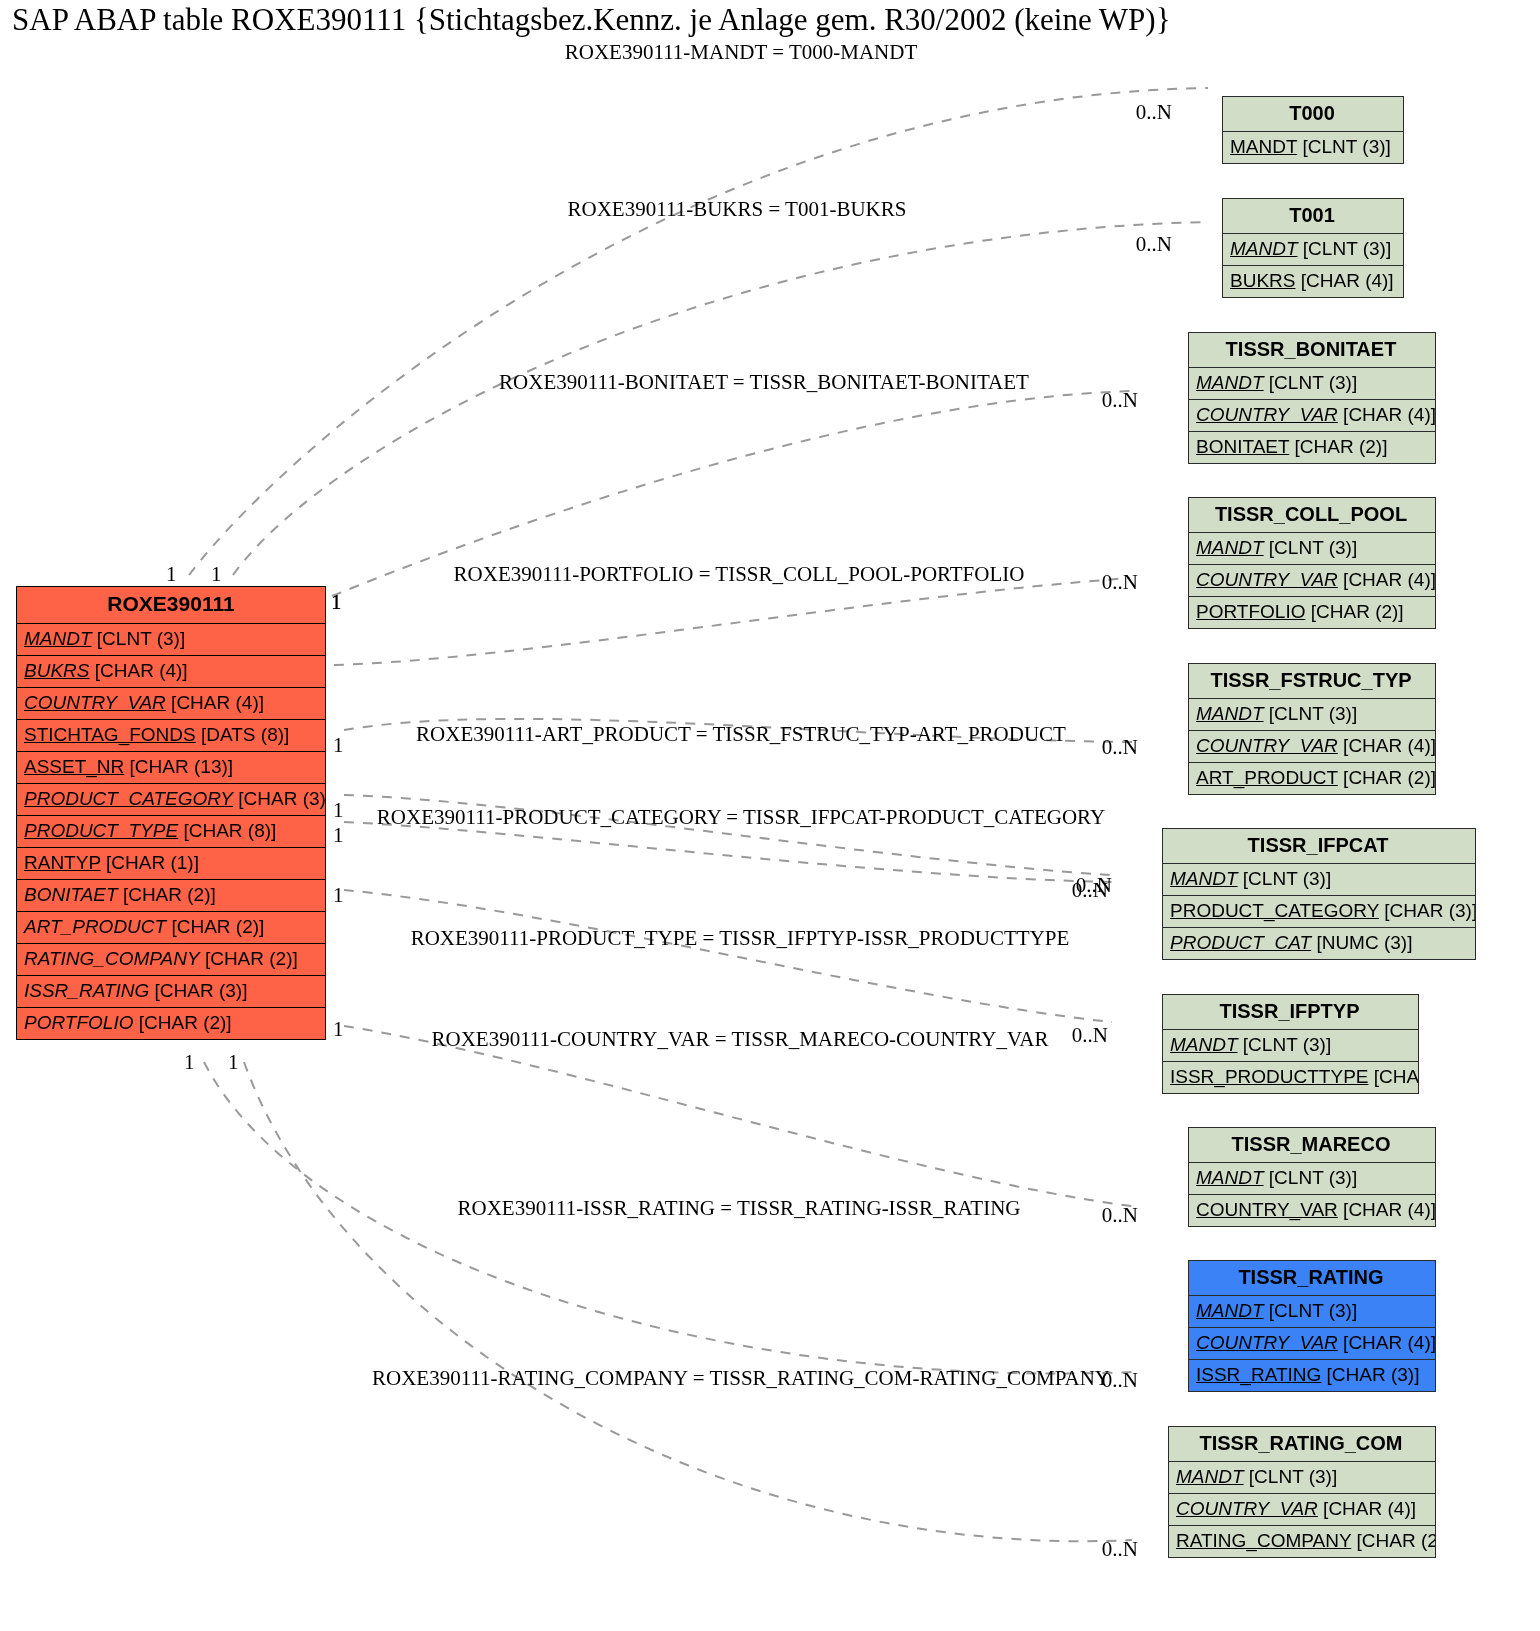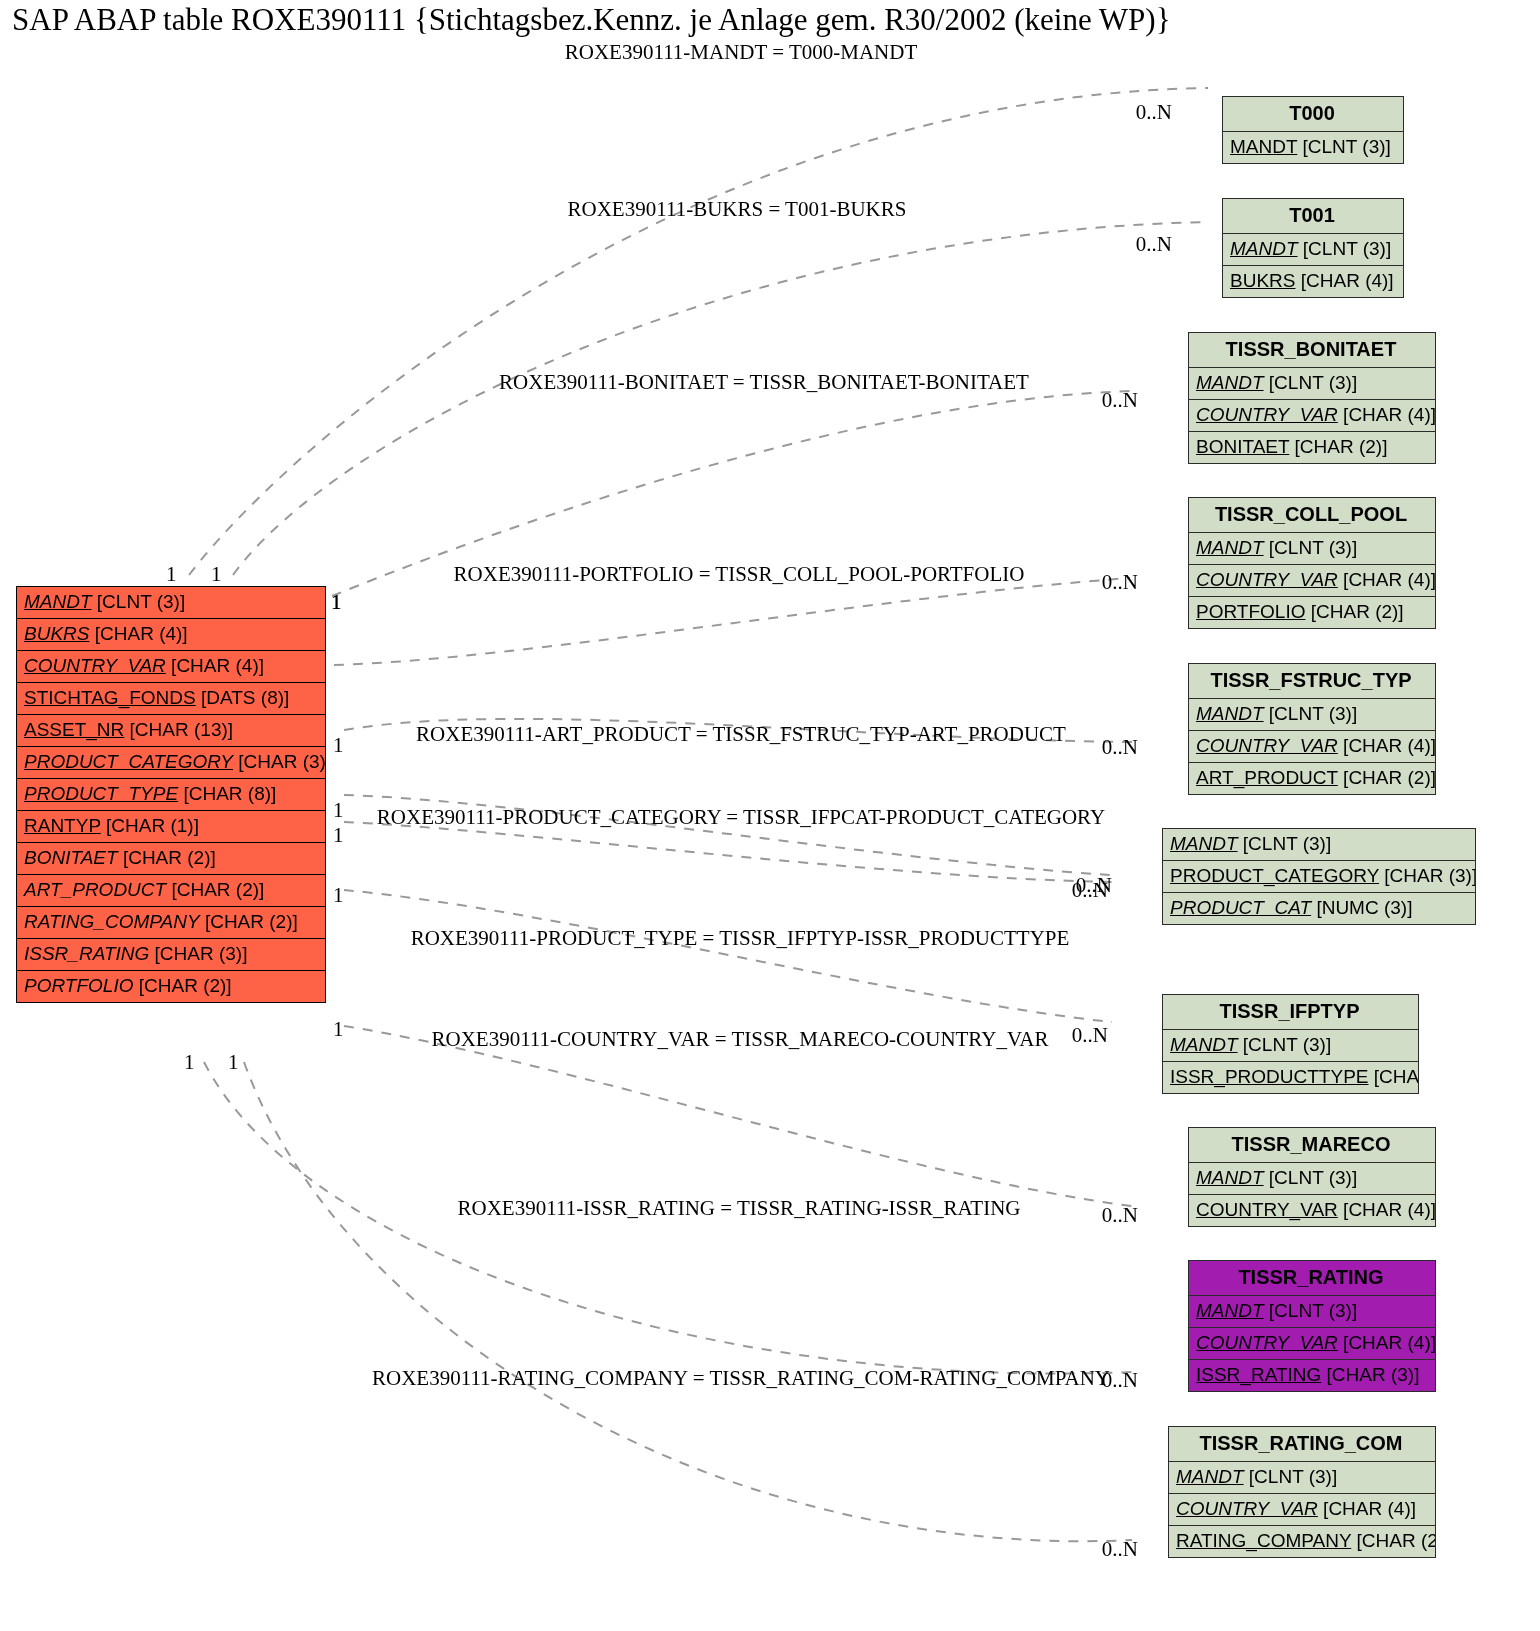--- a/index.html
+++ b/index.html
@@ -152,20 +152,21 @@
       <div class="card-mult" style="left: 1108px; top: 1023px; transform: translateX(-100%);">0..N</div>
       <div class="one-mult" style="left: 333px; top: 1017px;">1</div>
       <div class="card-mult" style="left: 1138px; top: 1203px; transform: translateX(-100%);">0..N</div>
       <div class="one-mult" style="left: 184px; top: 1050px;">1</div>
       <div class="card-mult" style="left: 1138px; top: 1368px; transform: translateX(-100%);">0..N</div>
       <div class="one-mult" style="left: 228px; top: 1050px;">1</div>
       <div class="card-mult" style="left: 1138px; top: 1537px; transform: translateX(-100%);">0..N</div>
     </div>
   <div id="tables-layer">
       <div class="card main" style="left: 16px; top: 586px; width: 310px; background: rgb(255, 99, 71);">
+        <div class="hdr">ROXE390111</div>
         <div class="row"><span class="fname fk">MANDT</span> <span class="ftype">[CLNT (3)]</span></div>
         <div class="row"><span class="fname fk">BUKRS</span> <span class="ftype">[CHAR (4)]</span></div>
         <div class="row"><span class="fname fk">COUNTRY_VAR</span> <span class="ftype">[CHAR (4)]</span></div>
         <div class="row"><span class="fname key">STICHTAG_FONDS</span> <span class="ftype">[DATS (8)]</span></div>
         <div class="row"><span class="fname key">ASSET_NR</span> <span class="ftype">[CHAR (13)]</span></div>
         <div class="row"><span class="fname fk">PRODUCT_CATEGORY</span> <span class="ftype">[CHAR (3)]</span></div>
         <div class="row"><span class="fname fk">PRODUCT_TYPE</span> <span class="ftype">[CHAR (8)]</span></div>
         <div class="row"><span class="fname key">RANTYP</span> <span class="ftype">[CHAR (1)]</span></div>
         <div class="row"><span class="fname plainit">BONITAET</span> <span class="ftype">[CHAR (2)]</span></div>
         <div class="row"><span class="fname plainit">ART_PRODUCT</span> <span class="ftype">[CHAR (2)]</span></div>
@@ -194,35 +195,36 @@
         <div class="row"><span class="fname fk">COUNTRY_VAR</span> <span class="ftype">[CHAR (4)]</span></div>
         <div class="row"><span class="fname key">PORTFOLIO</span> <span class="ftype">[CHAR (2)]</span></div>
       </div>
       <div class="card" style="left: 1188px; top: 663px; width: 248px; background: rgb(210, 221, 200);">
         <div class="hdr">TISSR_FSTRUC_TYP</div>
         <div class="row"><span class="fname fk">MANDT</span> <span class="ftype">[CLNT (3)]</span></div>
         <div class="row"><span class="fname fk">COUNTRY_VAR</span> <span class="ftype">[CHAR (4)]</span></div>
         <div class="row"><span class="fname key">ART_PRODUCT</span> <span class="ftype">[CHAR (2)]</span></div>
       </div>
       <div class="card" style="left: 1162px; top: 828px; width: 314px; background: rgb(210, 221, 200);">
+        <div class="hdr">TISSR_IFPCAT</div>
         <div class="row"><span class="fname fk">MANDT</span> <span class="ftype">[CLNT (3)]</span></div>
         <div class="row"><span class="fname key">PRODUCT_CATEGORY</span> <span class="ftype">[CHAR (3)]</span></div>
         <div class="row"><span class="fname fk">PRODUCT_CAT</span> <span class="ftype">[NUMC (3)]</span></div>
       </div>
       <div class="card" style="left: 1162px; top: 994px; width: 257px; background: rgb(210, 221, 200);">
         <div class="hdr">TISSR_IFPTYP</div>
         <div class="row"><span class="fname fk">MANDT</span> <span class="ftype">[CLNT (3)]</span></div>
         <div class="row"><span class="fname key">ISSR_PRODUCTTYPE</span> <span class="ftype">[CHAR (8)]</span></div>
       </div>
       <div class="card" style="left: 1188px; top: 1127px; width: 248px; background: rgb(210, 221, 200);">
         <div class="hdr">TISSR_MARECO</div>
         <div class="row"><span class="fname fk">MANDT</span> <span class="ftype">[CLNT (3)]</span></div>
         <div class="row"><span class="fname key">COUNTRY_VAR</span> <span class="ftype">[CHAR (4)]</span></div>
       </div>
-      <div class="card" style="left: 1188px; top: 1260px; width: 248px; background: #a21caf;">
+      <div class="card" style="left: 1188px; top: 1260px; width: 248px; background: #3b82f6;">
         <div class="hdr">TISSR_RATING</div>
         <div class="row"><span class="fname fk">MANDT</span> <span class="ftype">[CLNT (3)]</span></div>
         <div class="row"><span class="fname fk">COUNTRY_VAR</span> <span class="ftype">[CHAR (4)]</span></div>
         <div class="row"><span class="fname key">ISSR_RATING</span> <span class="ftype">[CHAR (3)]</span></div>
       </div>
       <div class="card" style="left: 1168px; top: 1426px; width: 268px; background: rgb(210, 221, 200);">
         <div class="hdr">TISSR_RATING_COM</div>
         <div class="row"><span class="fname fk">MANDT</span> <span class="ftype">[CLNT (3)]</span></div>
         <div class="row"><span class="fname fk">COUNTRY_VAR</span> <span class="ftype">[CHAR (4)]</span></div>
         <div class="row"><span class="fname key">RATING_COMPANY</span> <span class="ftype">[CHAR (2)]</span></div>

